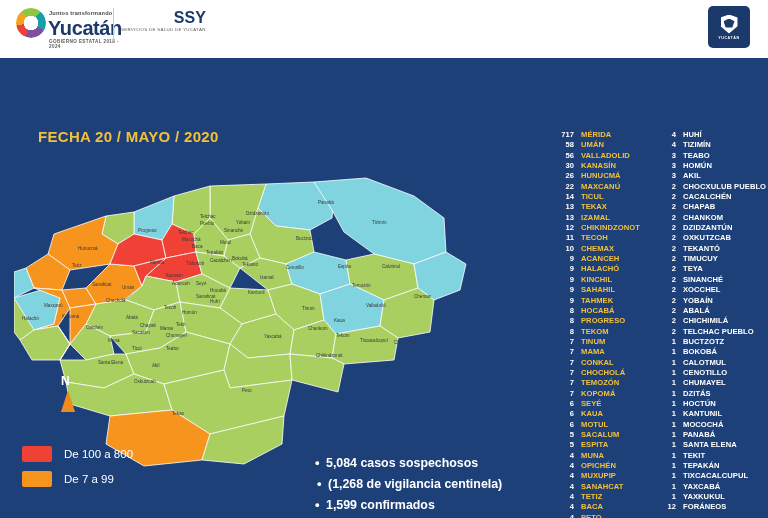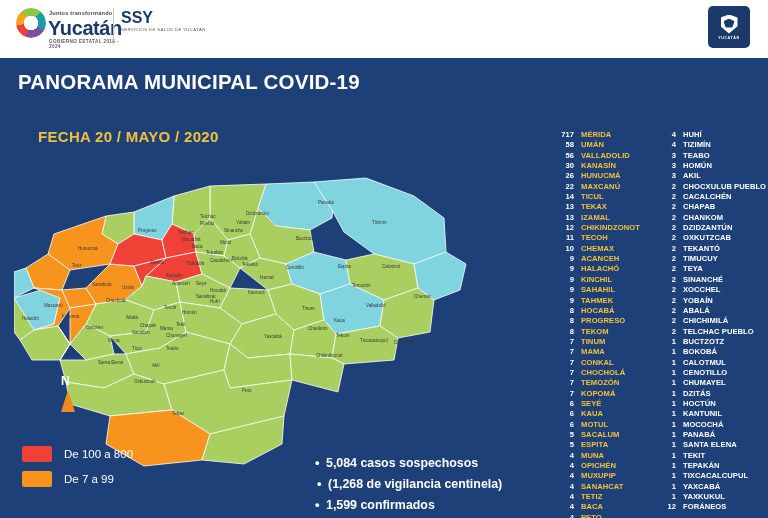--- a/index.html
+++ b/index.html
@@ -31,21 +31,21 @@
   }
   .logo-word{
     position:absolute;left:32px;top:11px;font-size:20px;font-weight:bold;color:#1b3a6b;letter-spacing:-.4px;
   }
   .logo-sub{
     position:absolute;left:33px;top:33px;font-size:4.6px;letter-spacing:.4px;color:#5a5a5a;font-weight:bold;
   }
   .logo-divider{
     position:absolute;left:113px;top:8px;width:1px;height:34px;background:#c7c7c7;
   }
-  .ssy{position:absolute;left:121px;top:10px;}
+  .ssy{position:absolute;left:121px;top:10px;text-align:right;}
   .ssy-word{font-size:16px;font-weight:bold;color:#1b3a6b;letter-spacing:0px;line-height:16px;}
   .ssy-sub{font-size:4.4px;color:#5a5a5a;letter-spacing:.3px;line-height:5.6px;margin-top:1px;}
   .gov-badge{
     position:absolute;right:18px;top:6px;width:42px;height:42px;border-radius:5px;
     background:#1b3a6b;display:flex;flex-direction:column;align-items:center;justify-content:center;
   }
   .gov-shield{width:17px;height:19px;background:#ffffff;
     clip-path:polygon(50% 0%,100% 16%,100% 62%,50% 100%,0% 62%,0% 16%);
     position:relative;}
   .gov-shield:after{content:"";position:absolute;left:3px;top:4px;width:11px;height:9px;background:#1b3a6b;
@@ -124,21 +124,20 @@
       <div class="ssy-sub">SERVICIOS DE SALUD DE YUCATÁN</div>
     </div>
     <div class="gov-badge">
       <div class="gov-shield"></div>
       <div class="gov-text">YUCATÁN</div>
     </div>
   </div>
 
   <div class="banner">
 
-    <div class="title">PANORAMA MUNICIPAL COVID-19</div>
     <div class="fecha">
       <span>FECHA</span>
       <span>20 / MAYO / 2020</span>
     </div>
 
     <div class="mapwrap">
       <svg width="520" height="330" viewBox="0 0 520 330">
         <g stroke="#ffffff" stroke-width="0.8">
 
           <polygon points="0,150 34,140 46,150 40,176 20,182 0,176" fill="#7fd4e0"></polygon>

